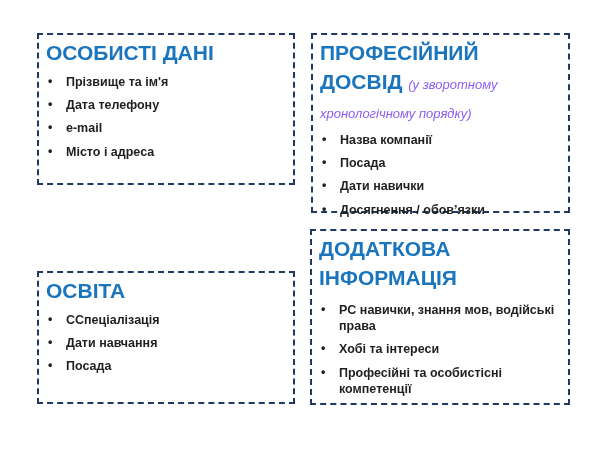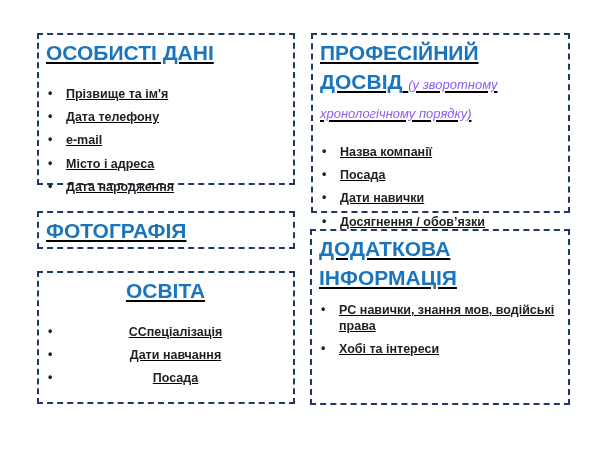--- a/index.html
+++ b/index.html
@@ -13,38 +13,37 @@
     height: 450px;
     background: #ffffff;
     overflow: hidden;
     font-family: "Liberation Sans", sans-serif;
   }
   .box {
     position: absolute;
     box-sizing: border-box;
     border: 2px dashed #1f3864;
     background: #ffffff;
-    text-decoration: underline;
   }
   .box-title {
     font-size: 21px;
     font-weight: 700;
     color: #1b75bc;
     line-height: 1.38;
     padding: 4px 8px 0 7px;
   }
   .title-note {
     font-size: 13px;
     font-style: italic;
     font-weight: 400;
     color: #8b5cf6;
   }
   ul.bullets {
     list-style: none;
-    margin: 18px 0 0 0;
+    margin: 6px 0 0 0;
     padding: 0 8px 0 0;
   }
   li.bullet {
     position: relative;
     padding-left: 27px;
     font-size: 12.5px;
     font-weight: 700;
     color: #1f1f1f;
     line-height: 1.3;
     margin-bottom: 7px;
@@ -55,67 +54,64 @@
     left: 9px;
     top: -1px;
     color: #1f1f1f;
   }
   
   .box-personal   { left: 37px;  top: 33px;  width: 258px; height: 152px; }
   .box-experience { left: 311px; top: 33px;  width: 259px; height: 180px; }
   .box-photo      { left: 37px;  top: 211px; width: 258px; height: 38px;
                     display: flex; align-items: center; }
   .box-photo .box-title { padding: 0 8px 0 7px; line-height: 1; }
-  .box-education  { left: 37px;  top: 271px; width: 258px; height: 133px; text-align: center; }
+  .box-education  { left: 37px;  top: 271px; width: 258px; height: 133px; }
   .box-additional { left: 310px; top: 229px; width: 260px; height: 176px; }
   .box-additional ul.bullets { margin-top: 9px; }
 </style>
 </head>
 <body>
 
 <div class="stage">
 
   <div class="box box-personal">
     <div class="box-title">ОСОБИСТІ ДАНІ</div>
     <ul class="bullets">
       <li class="bullet">Прізвище та ім'я</li>
       <li class="bullet">Дата телефону</li>
       <li class="bullet">e-mail</li>
       <li class="bullet">Місто і адреса</li>
-      <li class="bullet">Дата народження</li>
     </ul>
   </div>
 
   <div class="box box-experience">
     <div class="box-title">
       <span>ПРОФЕСІЙНИЙ ДОСВІД</span>
       <span class="title-note">(у зворотному хронологічному порядку)</span>
     </div>
     <ul class="bullets">
       <li class="bullet">Назва компанії</li>
       <li class="bullet">Посада</li>
       <li class="bullet">Дати навички</li>
       <li class="bullet">Досягнення / обов’язки</li>
     </ul>
   </div>
 
-  <div class="box box-photo">
-    <div class="box-title">ФОТОГРАФІЯ</div>
-  </div>
 
   <div class="box box-education">
     <div class="box-title">ОСВІТА</div>
     <ul class="bullets">
       <li class="bullet">ССпеціалізація</li>
       <li class="bullet">Дати навчання</li>
       <li class="bullet">Посада</li>
     </ul>
   </div>
 
   <div class="box box-additional">
     <div class="box-title">ДОДАТКОВА ІНФОРМАЦІЯ</div>
     <ul class="bullets">
       <li class="bullet">PC навички, знання мов, водійські права</li>
       <li class="bullet">Хобі та інтереси</li>
+      <li class="bullet">Професійні та особистісні компетенції</li>
     </ul>
   </div>
 
 </div>
 
 </body></html>

